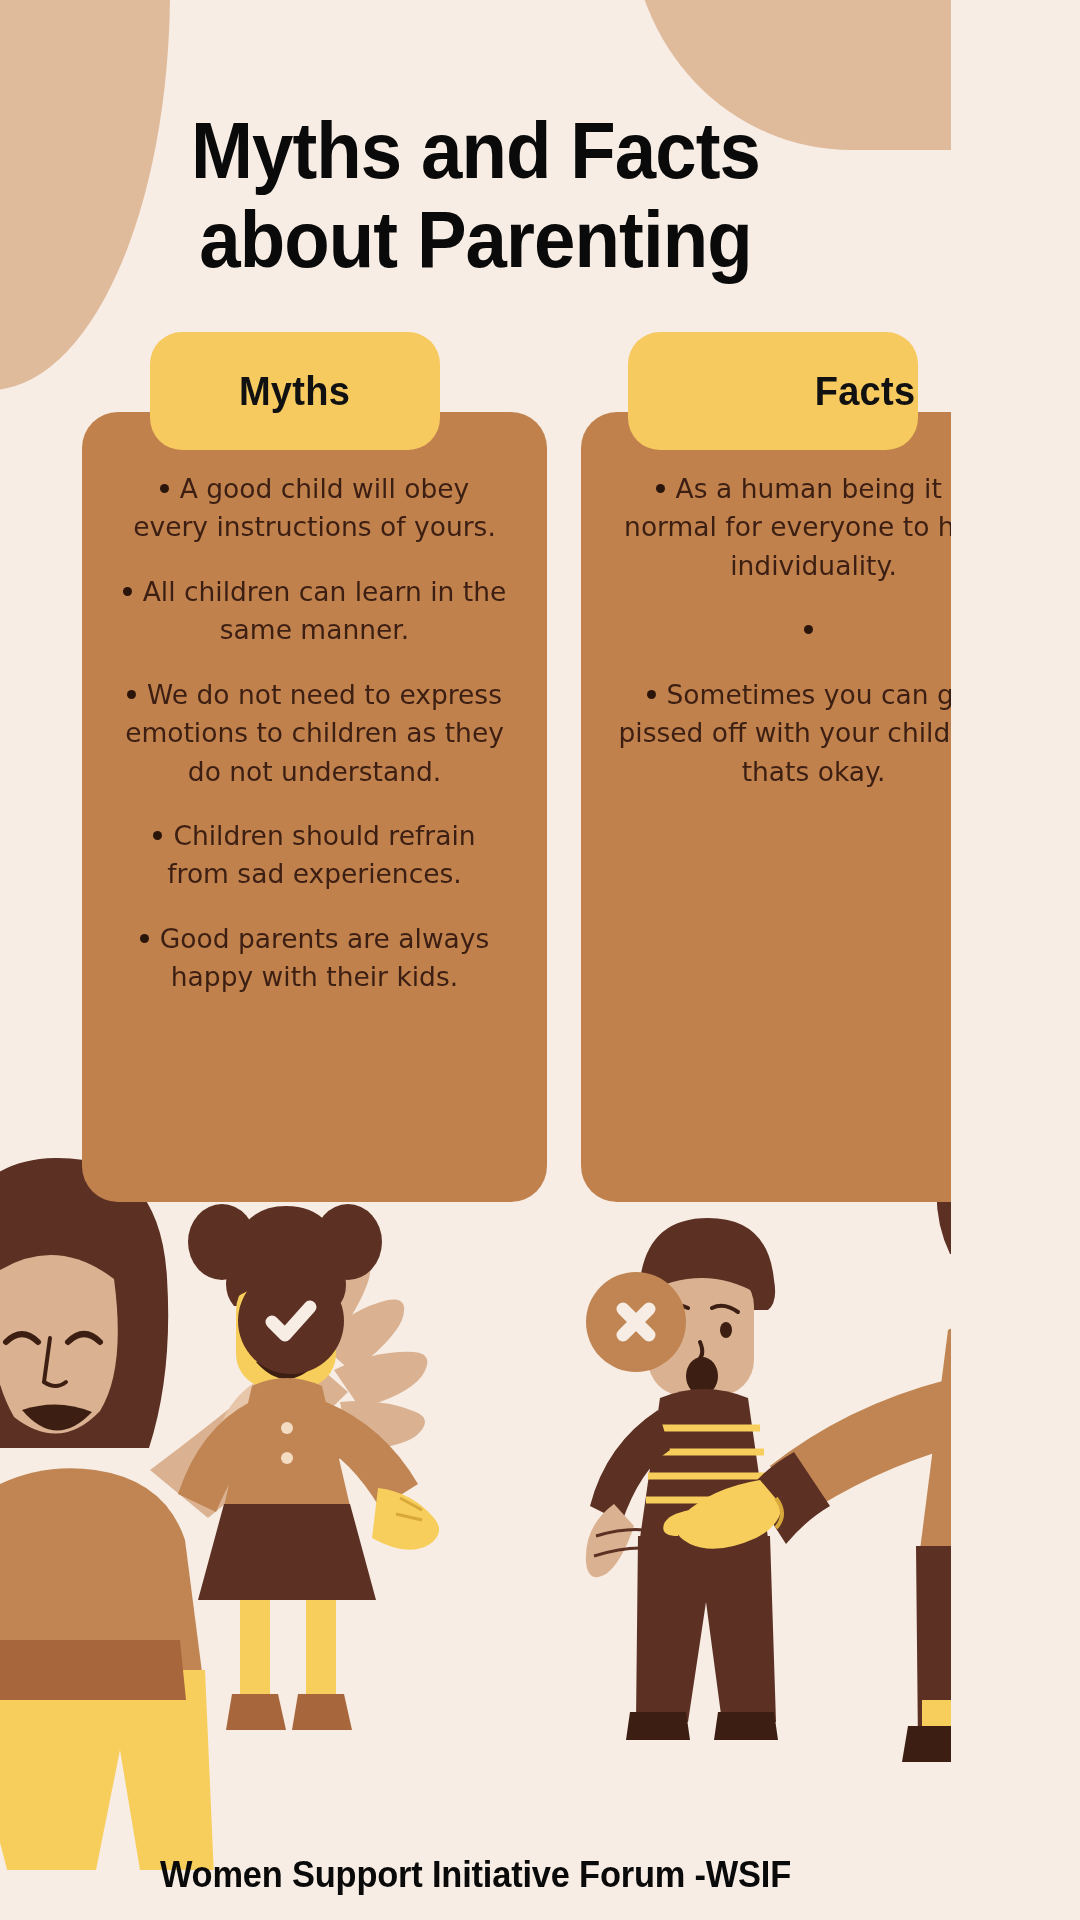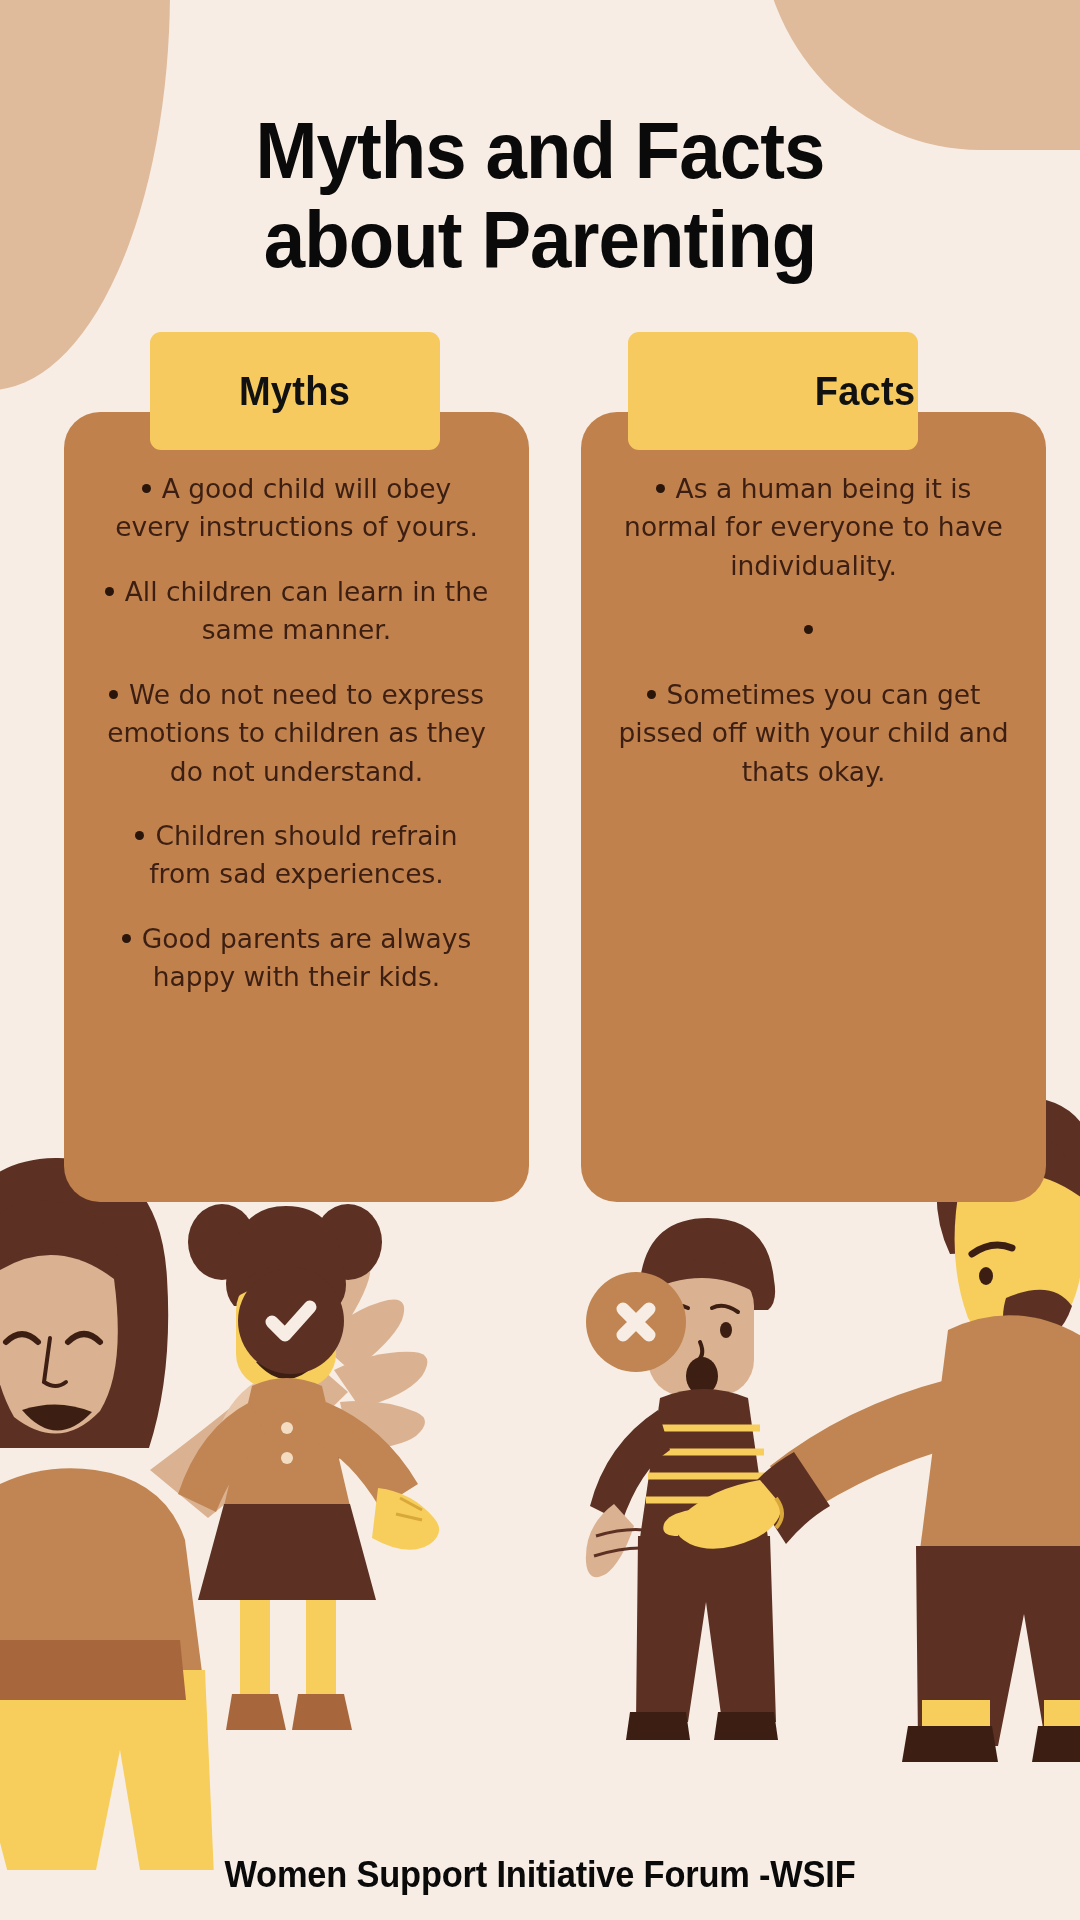--- a/index.html
+++ b/index.html
@@ -2,21 +2,21 @@
 <html><head>
 <meta charset="utf-8">
 <style>
   html,body{margin:0;padding:0;}
   body{
     width:1080px;height:1920px;
     background:#F7EDE4;
     font-family:"DejaVu Sans", sans-serif;
     overflow:hidden;position:relative;
   }
-  .stage{position:absolute;inset:0;width:1080px;height:1920px;overflow:hidden;}
+  .stage{position:absolute;inset:0;width:940px;height:1920px;overflow:hidden;padding-left:11px;}
 
   
   .blob{position:absolute;pointer-events:none;}
   .blob-left{left:-60px;top:-40px;width:230px;height:430px;
     background:#DFBA9B;
     border-radius:0 0 180px 0 / 0 0 400px 0;}
   .blob-right{right:-40px;top:-80px;width:360px;height:230px;
     background:#DFBA9B;
     border-radius:0 0 0 220px / 0 0 0 230px;}
 
@@ -27,38 +27,38 @@
     font-family:"Liberation Sans", sans-serif;
     font-weight:700;font-size:80px;line-height:1.12;
     letter-spacing:-1px;
     transform:scaleX(.93);
   }
   .title .l2{display:block;}
 
   
   .tab{
     position:absolute;background:#F6CA5F;
-    border-radius:11px;
+    border-radius:32px;
     display:flex;align-items:center;justify-content:center;
     color:#111;font-family:"Liberation Sans", sans-serif;
     font-weight:700;font-size:40px;letter-spacing:.3px;
     z-index:3;
   }
   .tab-myths{left:150px;top:332px;width:290px;height:118px;}
   .tab-facts{left:628px;top:332px;width:290px;height:118px;justify-content:flex-end;}
   .tab span{transform:scaleX(.95);display:inline-block;}
 
   
   .panel{
     position:absolute;background:#C0814D;
     border-radius:36px;z-index:2;
     box-sizing:border-box;
     padding:58px 26px 26px;
   }
-  .panel-myths{left:64px;top:412px;width:465px;height:790px;}
+  .panel-myths{left:82px;top:412px;width:465px;height:790px;}
   .panel-facts{left:581px;top:412px;width:465px;height:790px;}
 
   ul.items{
     list-style:none;margin:0;padding:0;
     color:#3C1F12;
     font-family:"DejaVu Sans", sans-serif;
     font-weight:400;
     text-align:center;
   }
   ul.items li{

